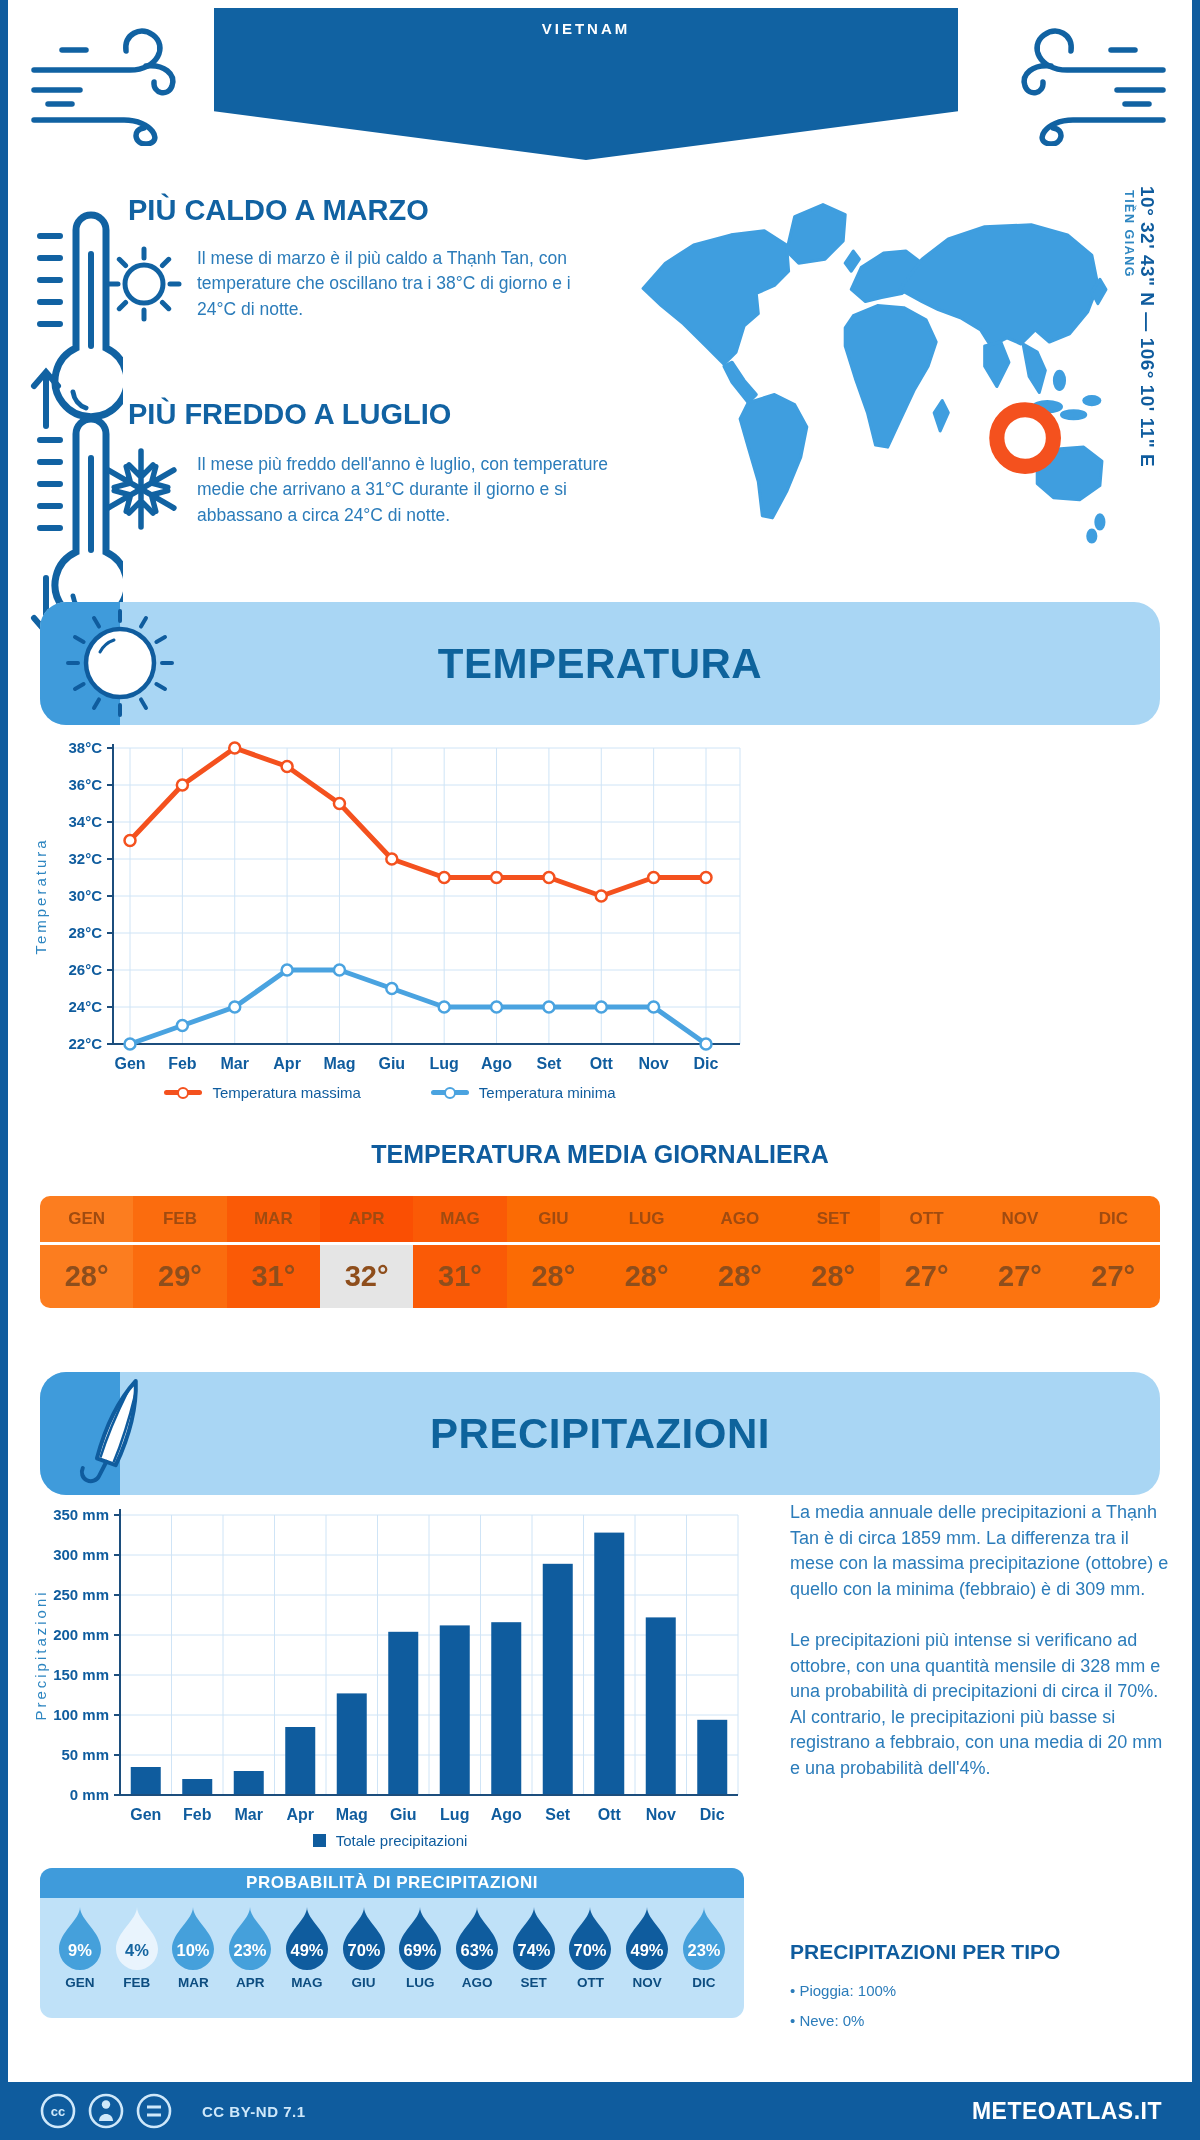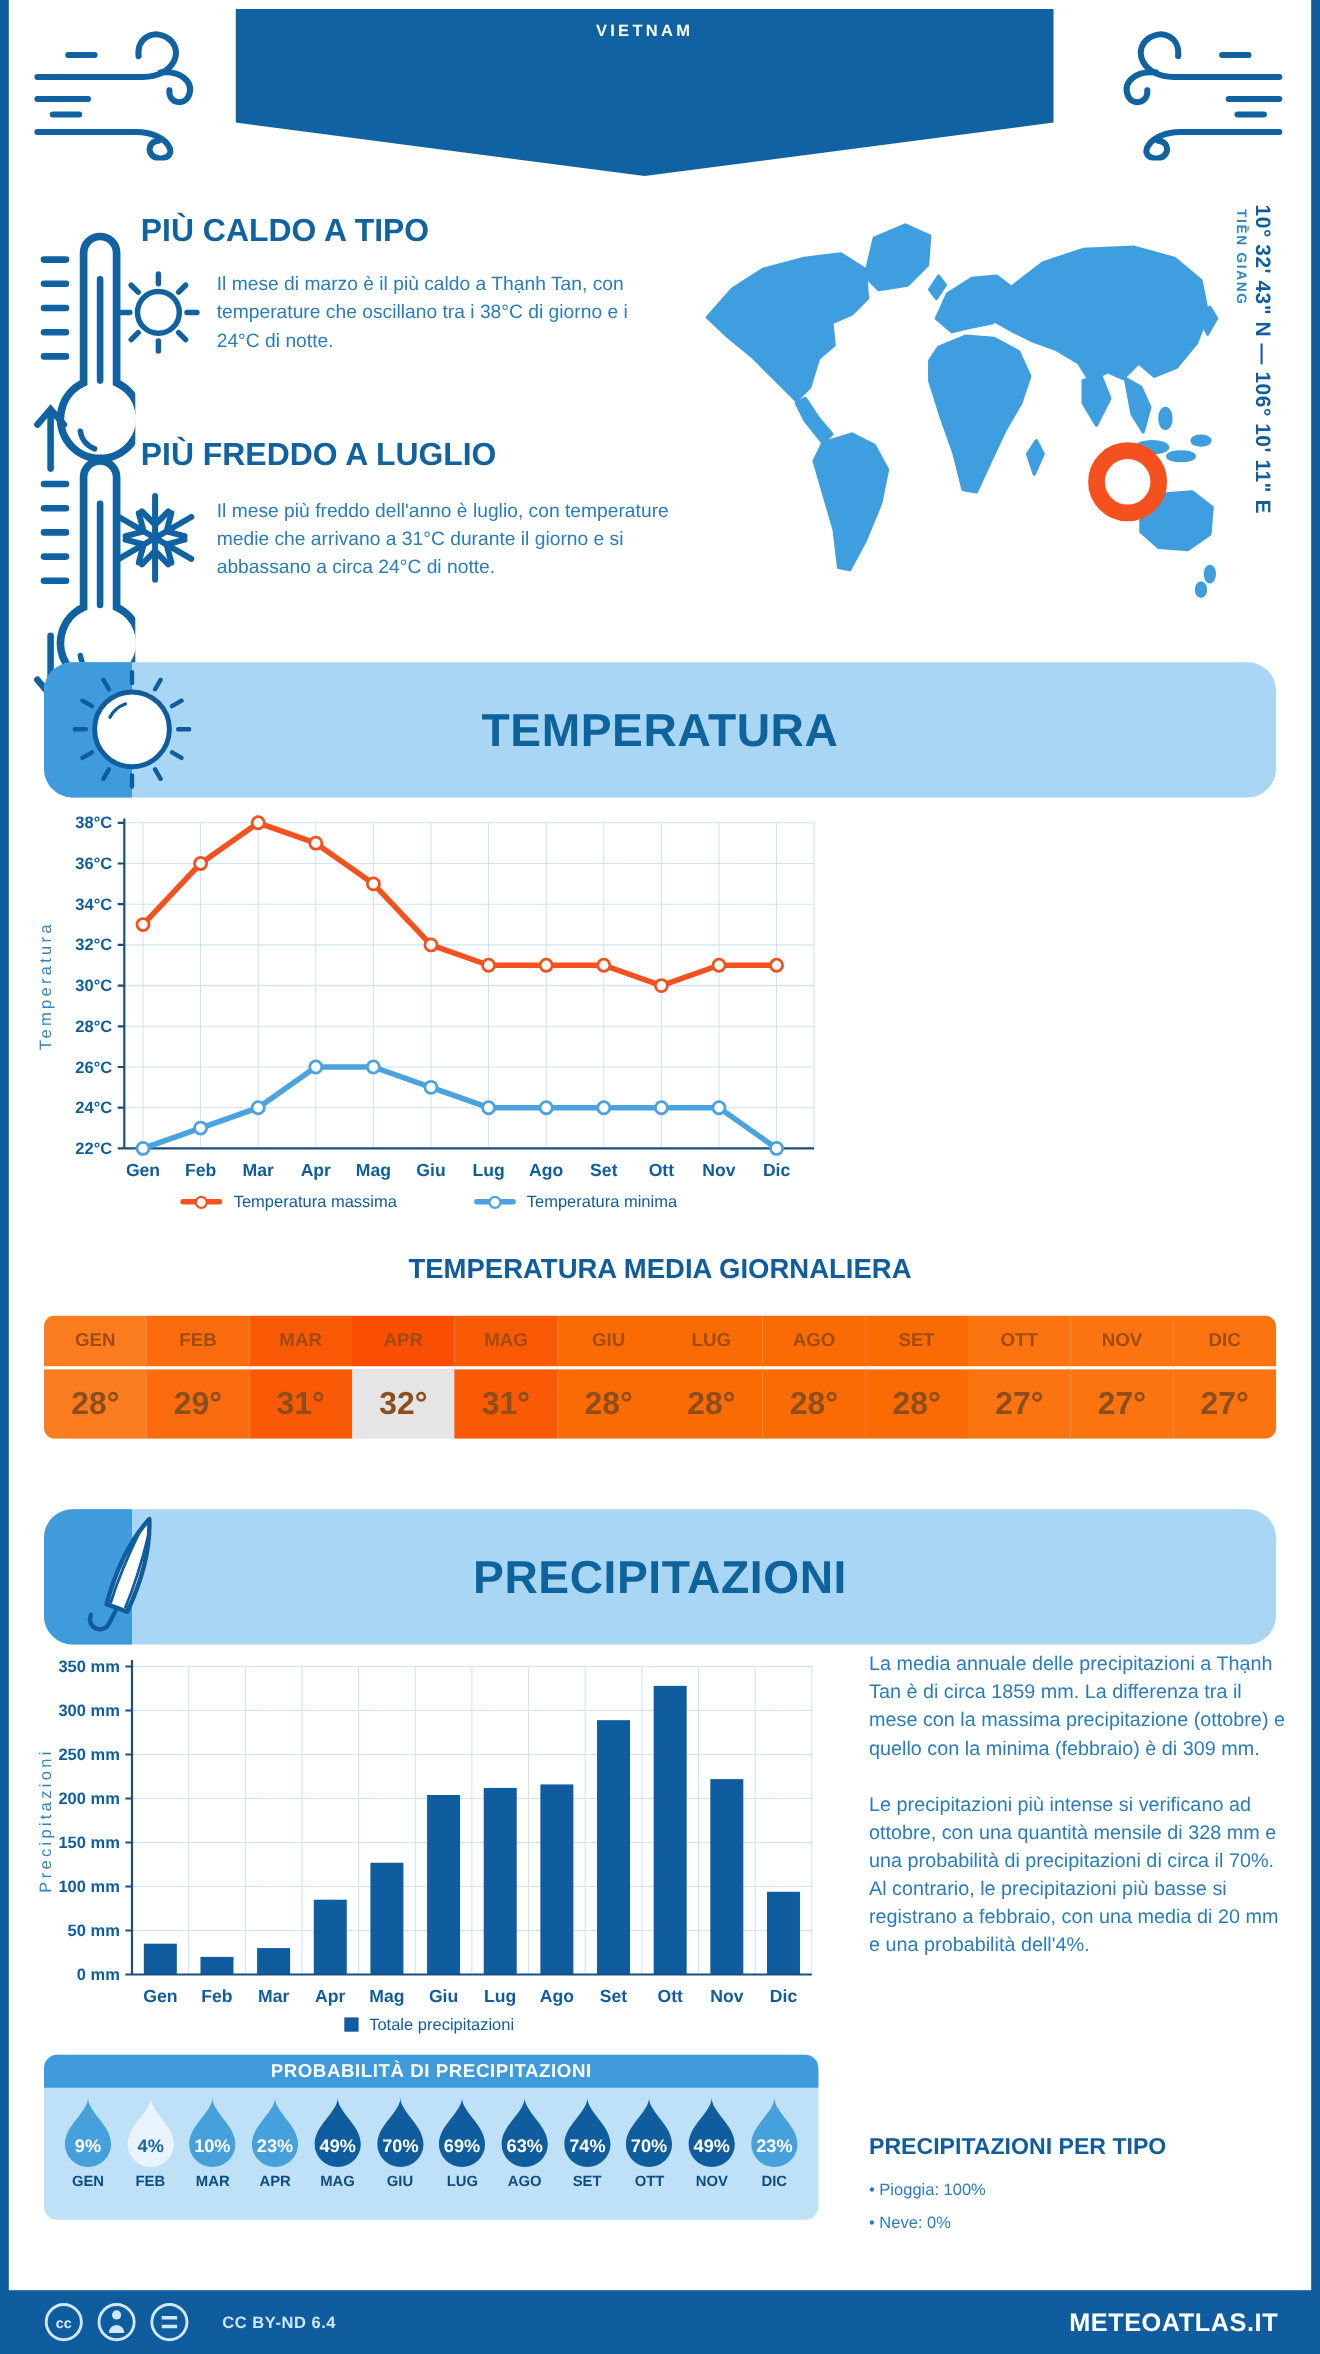--- a/index.html
+++ b/index.html
@@ -119,21 +119,21 @@
 
   <svg class="icon-abs" style="left:28px;top:196px" width="95" height="245" viewBox="0 0 95 245">
     <g fill="none" stroke="#1162a2" stroke-linecap="round">
       <path stroke-width="7" d="M48 152 V34 a15 15 0 0 1 30 0 V152 a36 36 0 1 1 -30 0 Z"></path>
       <path stroke-width="6" d="M63 58 V150"></path>
       <path stroke-width="5" d="M45 196 a20 20 0 0 0 13 16"></path>
       <path stroke-width="6" d="M12 40 H32 M12 62 H32 M12 84 H32 M12 106 H32 M12 128 H32"></path>
       <path stroke-width="6" d="M18 230 V178 M6 190 L18 176 L30 190"></path>
     </g>
   </svg>
-  <div class="hl-title" style="top:194px">PIÙ CALDO A TIPO</div>
+  <div class="hl-title" style="top:194px">PIÙ CALDO A MARZO</div>
   <svg class="icon-abs" style="left:100px;top:238px" width="88" height="92" viewBox="0 0 88 92">
     <g fill="none" stroke="#1162a2" stroke-width="5" stroke-linecap="round">
       <circle cx="44" cy="46" r="19"></circle>
       <path d="M70 46 H79 M62.4 64.4 L68.7 70.7 M44 72 V81 M25.6 64.4 L19.3 70.7 M18 46 H9 M25.6 27.6 L19.3 21.3 M44 20 V11 M62.4 27.6 L68.7 21.3"></path>
     </g>
   </svg>
   <div class="hl-text" style="top:246px">Il mese di marzo è il più caldo a Thạnh Tan, con temperature che oscillano tra i 38°C di giorno e i 24°C di notte.</div>
 
   <svg class="icon-abs" style="left:28px;top:400px" width="95" height="245" viewBox="0 0 95 245">
     <g fill="none" stroke="#1162a2" stroke-linecap="round">
@@ -543,16 +543,16 @@
       <g fill="none" stroke="#cfe8fa" stroke-width="2.6">
         <circle cx="20" cy="20" r="16"></circle>
           <circle cx="68" cy="20" r="16"></circle>
           <circle cx="116" cy="20" r="16"></circle>
       </g>
       <text x="20" y="25" text-anchor="middle" font-size="13" font-weight="bold" fill="#cfe8fa">cc</text>
       <circle cx="68" cy="13.5" r="4.2" fill="#cfe8fa"></circle>
       <path d="M61 30 C61 20.5 75 20.5 75 30 Z" fill="#cfe8fa"></path>
       <path d="M109 16 H123 M109 24 H123" stroke="#cfe8fa" stroke-width="3.2"></path>
     </svg>
-    <span class="license">CC BY-ND 6.4</span>
+    <span class="license">CC BY-ND 7.1</span>
     <span class="site">METEOATLAS.IT</span>
   </div>
 </div>
 
 </body></html>

